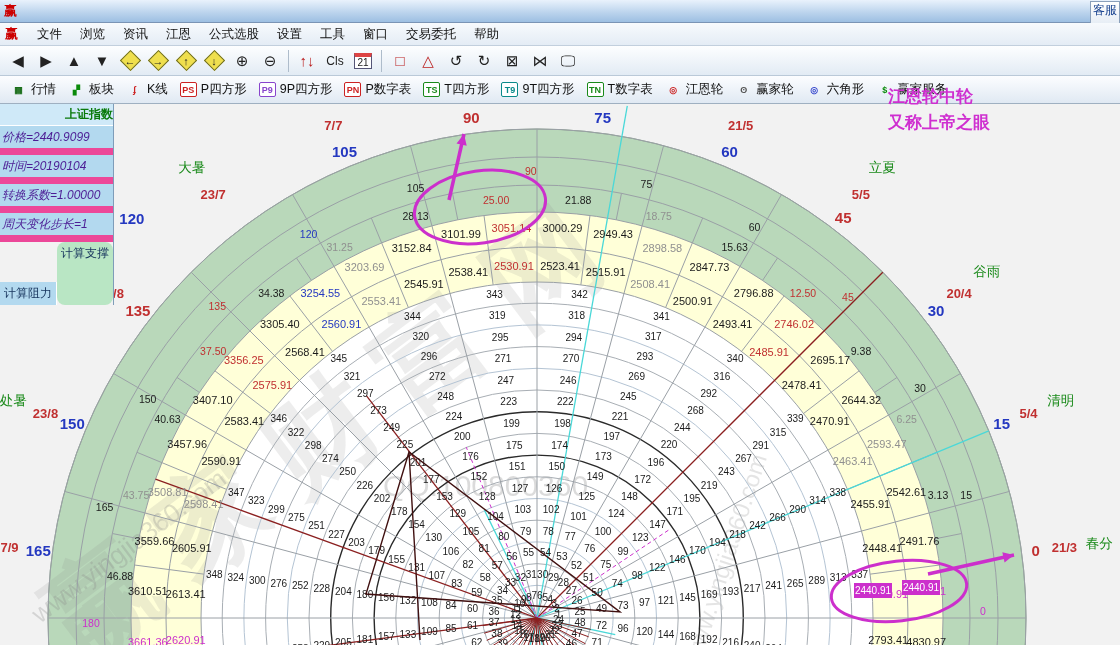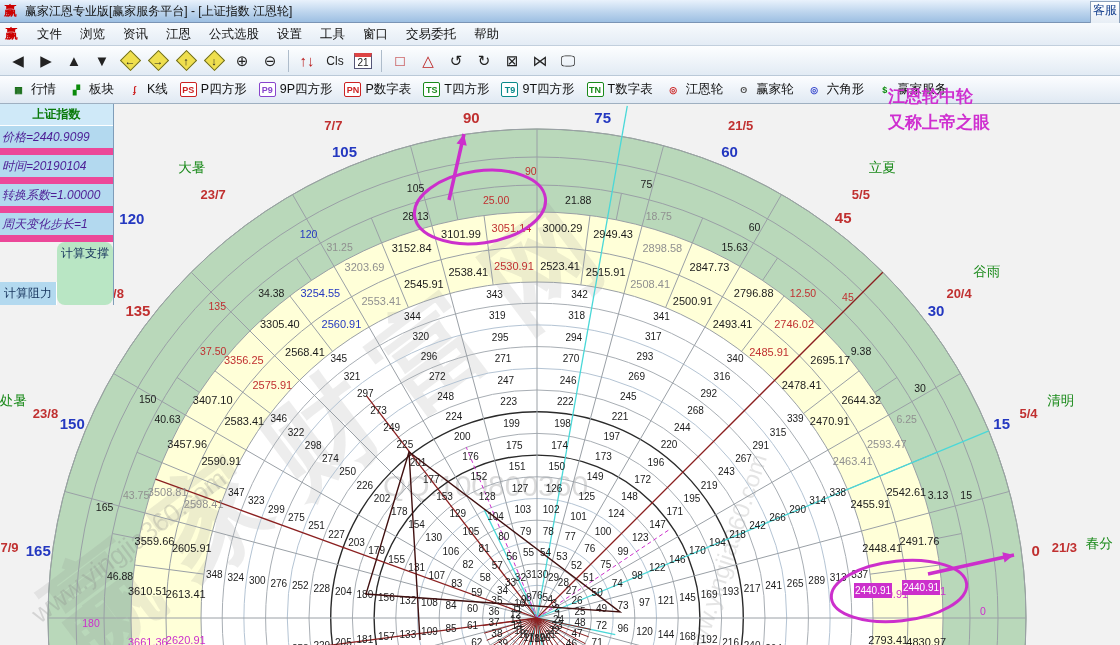--- a/index.html
+++ b/index.html
@@ -36,39 +36,38 @@
     display:flex; align-items:center; padding-left:4px; font-size:12.5px; color:#111; }
   .tb2 { display:flex; align-items:center; margin:0 2px; padding:1px 4px; }
   .tb2 .ic { display:inline-flex; align-items:center; justify-content:center; width:17px; height:15px;
     font-size:9px; font-weight:bold; margin-right:4px; border-radius:2px; }
 
   
   #chart { position:absolute; left:0; top:104px; width:1120px; height:541px; background:#f2f2f2; }
 
   
   #panel { position:absolute; left:0; top:104px; width:114px; font-size:12px; border-right:1px solid #7f9db9; }
-  #panel .hdr { background:#cfe9f8; color:#0a7a0a; font-weight:bold; text-align:center;
+  #panel .hdr { background:#cfe9f8; color:#0a7a0a; font-weight:bold; text-align:right;
     padding:2px 0; border-bottom:1px solid #fff; }
   #panel .row { background:#b3d9ef; color:#4c1d95; padding:2.5px 2px; border-bottom:7px solid #ec4899; white-space:nowrap; overflow:hidden;font-style:italic; }
   #panel .btns { display:flex; }
   #panel .btns div { flex:1; text-align:center; padding:3px 0; color:#16335c; }
   #btn-resist { background:#b3d9ef; border-right:1px solid #fff;margin-top:40px; }
   #btn-support { background:#b9e6c4;border-radius:8px; }
 
   
   #anno { position:absolute; left:888px; top:84px; color:#cf2fd0; font-size:17px; font-weight:bold;
     line-height:26px; white-space:nowrap; }
 </style>
 </head>
 <body>
 <div id="app">
 
   <div id="titlebar">
     <span id="title-icon">赢</span>
-    <span>赢家江恩专业版[赢家服务平台] - [上证指数 江恩轮]</span>
     <span id="csr-btn">客服</span>
   </div>
 
   <div id="menubar">
     <span id="menu-logo">赢</span>
   <span class="menu-item">文件</span>
       <span class="menu-item">浏览</span>
       <span class="menu-item">资讯</span>
       <span class="menu-item">江恩</span>
       <span class="menu-item">公式选股</span>

